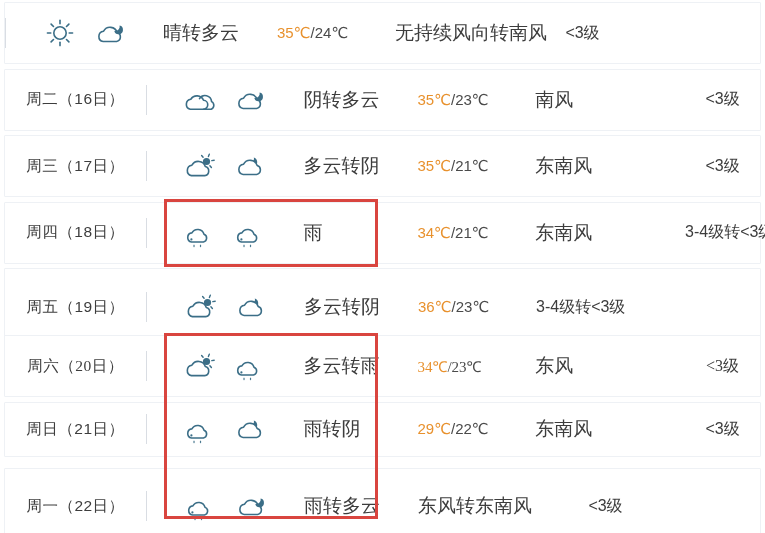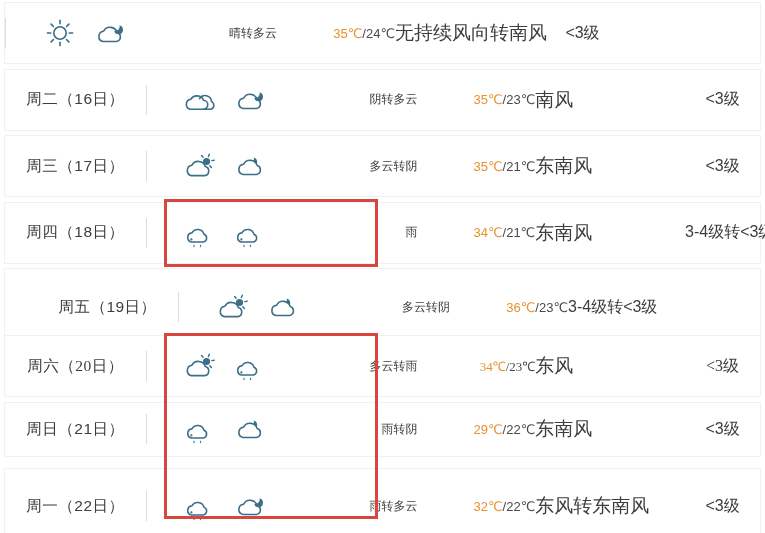--- a/index.html
+++ b/index.html
@@ -52,29 +52,29 @@
   }
   .col-icons {
     width: 157px;
     display: flex;
     align-items: center;
     justify-content: center;
     gap: 14px;
   }
   .col-desc {
     width: 114px;
-    text-align: right;
-    font-size: 12px;
+    text-align: left;
+    font-size: 19px;
     color: #3d3d3d;
     white-space: nowrap;
   }
   .col-temp {
     width: 118px;
-    text-align: right;
-    font-size: 13px;
+    text-align: left;
+    font-size: 15px;
     white-space: nowrap;
     color: #4a4a4a;
   }
   .col-temp .hi { color: #e8912d; }
   .col-temp .lo { color: #4a4a4a; }
   .col-wind {
     width: 150px;
     text-align: left;
     font-size: 19px;
     color: #3d3d3d;
@@ -207,21 +207,21 @@
             <path d="M18.5 27.3 q-1.5 2.1 0 3.1 q1.6 -1 0 -3.1 Z" fill="#3b6e87" stroke="none"></path>
             <circle cx="9.4" cy="22.4" r="1.1" fill="#3b6e87" stroke="none"></circle>
           </svg>
         </span>
       </div>
       <div class="col-desc">雨</div>
       <div class="col-temp"><span class="hi">34℃</span><span class="lo">/</span><span class="lo">21℃</span></div>
       <div class="col-wind">东南风</div>
       <div class="col-level">3-4级转&lt;3级</div>
     </div>
-    <div class="row" style="top: 268.4px; height: 78px; padding-left: 32px;">
+    <div class="row" style="top: 268.4px; height: 78px;">
       <div class="col-date">周五（19日）</div>
       <div class="col-sep"></div>
       <div class="col-icons">
         <span class="wicon">
           <svg viewBox="0 0 36 32" fill="none" stroke="#3b6e87" stroke-width="1.6" stroke-linecap="round" stroke-linejoin="round">
             <circle cx="24.5" cy="11.5" r="3.6" fill="#3b6e87" stroke="none"></circle>
             <line x1="26.4" y1="6.5" x2="27.3" y2="4.2" stroke-width="1.4"></line>
             <line x1="29.8" y1="10.6" x2="32.2" y2="10.2" stroke-width="1.4"></line>
             <line x1="27.9" y1="15.7" x2="29.4" y2="17.5" stroke-width="1.4"></line>
             <line x1="22.6" y1="16.5" x2="21.7" y2="18.8" stroke-width="1.4"></line>
@@ -308,19 +308,18 @@
           </svg>
         </span>
         <span class="wicon">
           <svg viewBox="0 0 36 32" fill="none" stroke="#3b6e87" stroke-width="1.6" stroke-linecap="round" stroke-linejoin="round">
             <path d="M11.2 24.5 A5.2 5.2 0 0 1 11.6 14.2 A7.4 7.4 0 0 1 25.2 15.6 A4.6 4.6 0 0 1 24.6 24.5 Z"></path>
             <path d="M23.4 13.8 A4.3 4.3 0 0 0 27.6 8.6 A4.4 4.4 0 1 1 22.3 14" fill="#3b6e87" stroke="none"></path>
           </svg>
         </span>
       </div>
       <div class="col-desc">雨转多云</div>
-      <div class="col-temp"><span class="hi">32℃</span><span class="lo">/</span><span class="lo">22℃</span></div>
       <div class="col-wind">东风转东南风</div>
       <div class="col-level">&lt;3级</div>
     </div>
     <div class="hl-box" style="left: 164px; top: 199px; width: 214px; height: 68px; border-color: rgb(217, 69, 63);"></div>
     <div class="hl-box" style="left: 164px; top: 333px; width: 214px; height: 186px; border-color: rgb(217, 69, 63);"></div>
   </div>
 
 </body></html>

